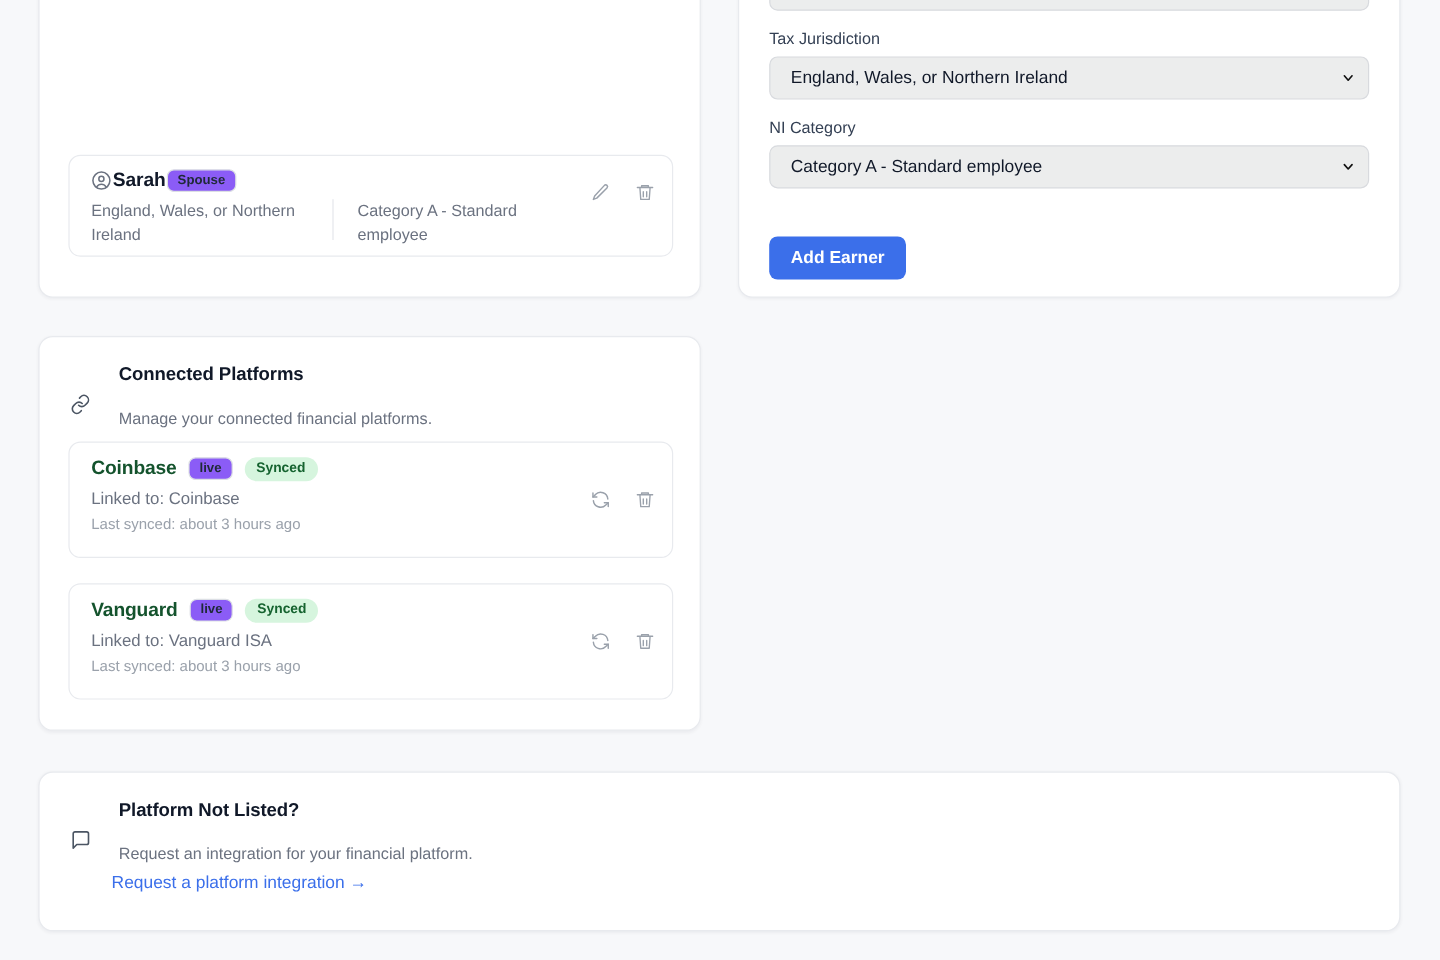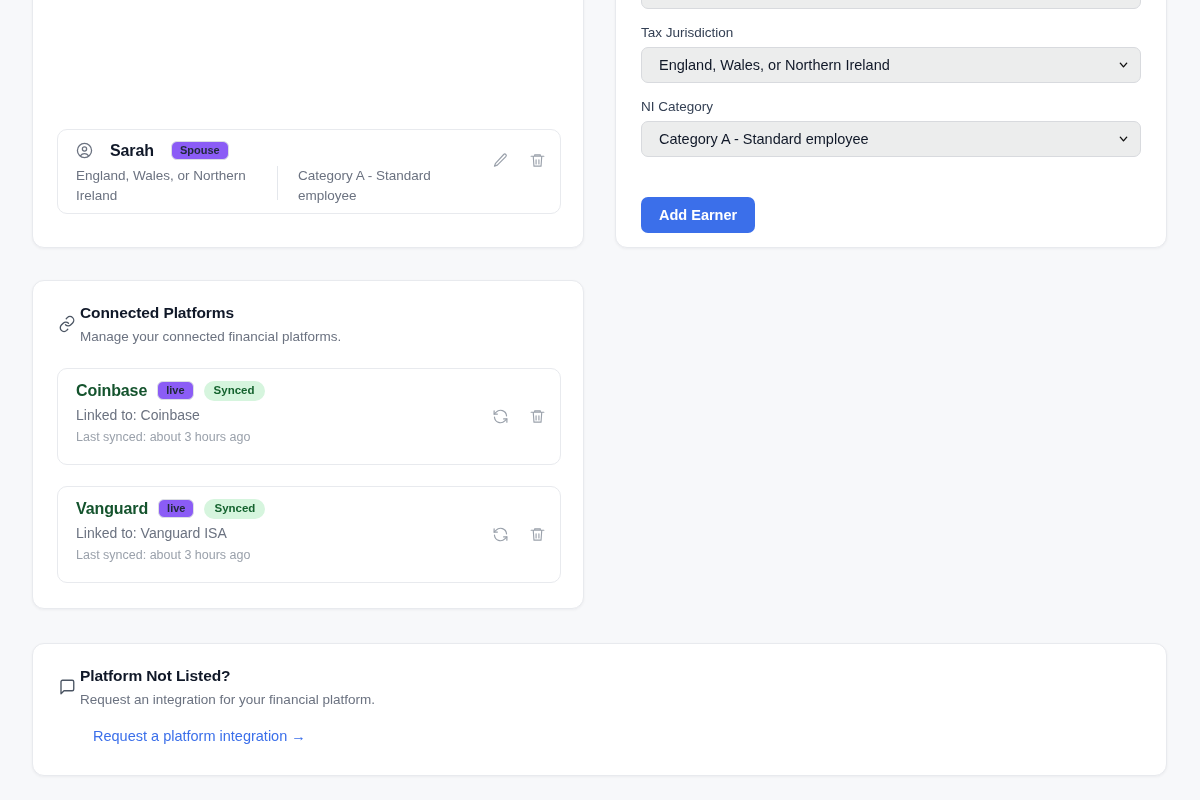--- a/index.html
+++ b/index.html
@@ -24,21 +24,21 @@
 
   .earner-row {
     position: absolute;
     left: 24px; top: 0px; width: 504px; height: 85px;
     background: #fff;
     border: 1px solid #e8eaee;
     border-radius: 10px;
   }
   .earner-name-line {
     position: absolute; left: 18px; top: 11px;
-    display: flex; align-items: center; gap: 17px;
+    display: flex; align-items: center; gap: 1px;
   }
   .avatar-ico { width: 17px; height: 17px; display: block; color: #6b7280; }
   .earner-name {
     font-size: 16px; font-weight: 700; color: #101828;
     letter-spacing: -0.1px;
   }
   .pill-outline {
     display: inline-block;
     border: 1px solid #dcdfe4;
     border-radius: 6px;
@@ -106,33 +106,33 @@
     padding: 10px 18px;
     font-family: "Liberation Sans", sans-serif;
     cursor: pointer;
     margin-top: 24px;
   }
 
   
   #platforms-card { left: 32px; top: 280px; width: 552px; height: 329px; }
   .card-head {
     position: absolute; left: 25px; top: 22px; right: 20px;
-    display: flex; gap: 4px; align-items: flex-start;
+    display: flex; gap: 23px; align-items: center;
   }
   .head-ico {
     width: 18px; height: 18px; color: #4b5563;
     flex: none; margin-top: 12px;
   }
   .head-ico svg { display: block; width: 100%; height: 100%; }
   .head-title {
     font-size: 15.5px; font-weight: 700; color: #101828;
     letter-spacing: -0.1px; line-height: 20px;
   }
   .head-sub {
-    font-size: 13.5px; color: #6b7280; line-height: 20px; margin-top: 4px;
+    font-size: 13.5px; color: #6b7280; line-height: 20px; margin-top: 16px;
   }
 
   .platform-row {
     position: absolute;
     left: 24px; width: 504px; height: 97px;
     background: #fff;
     border: 1px solid #e8eaee;
     border-radius: 10px;
   }
   .platform-name-line {

